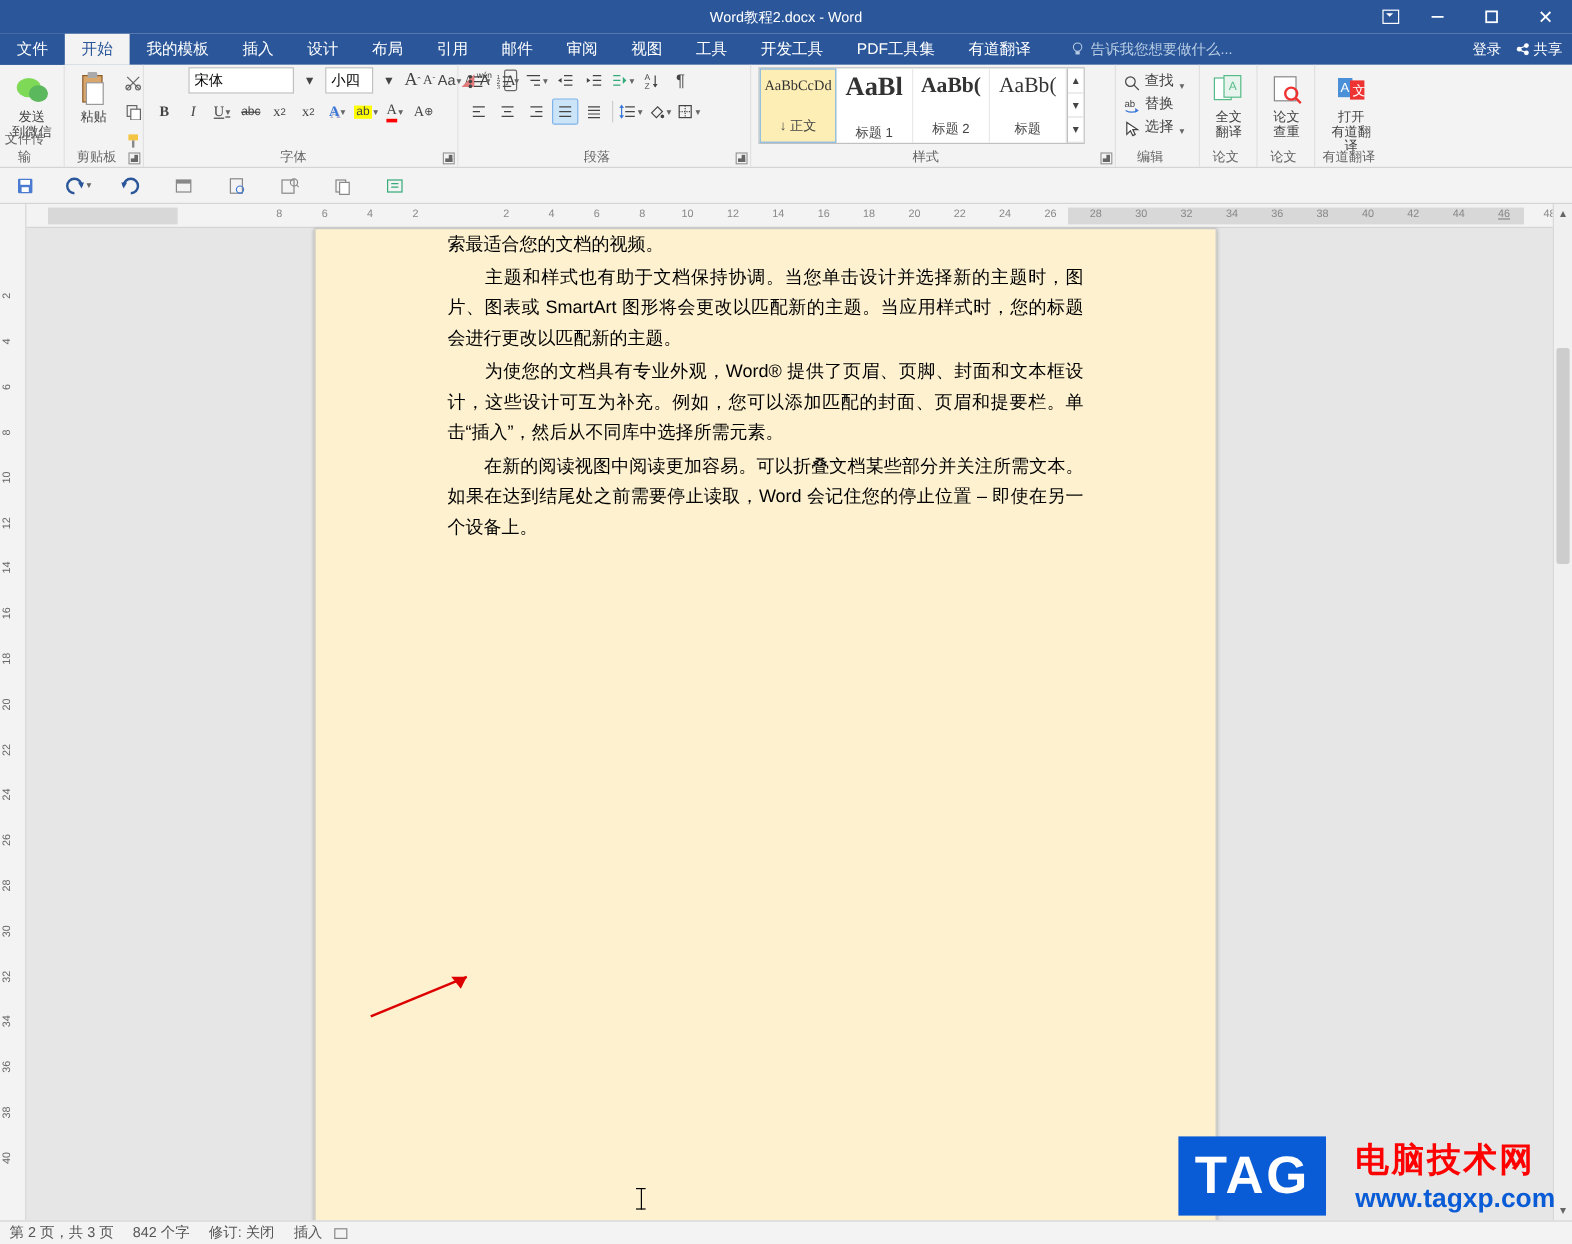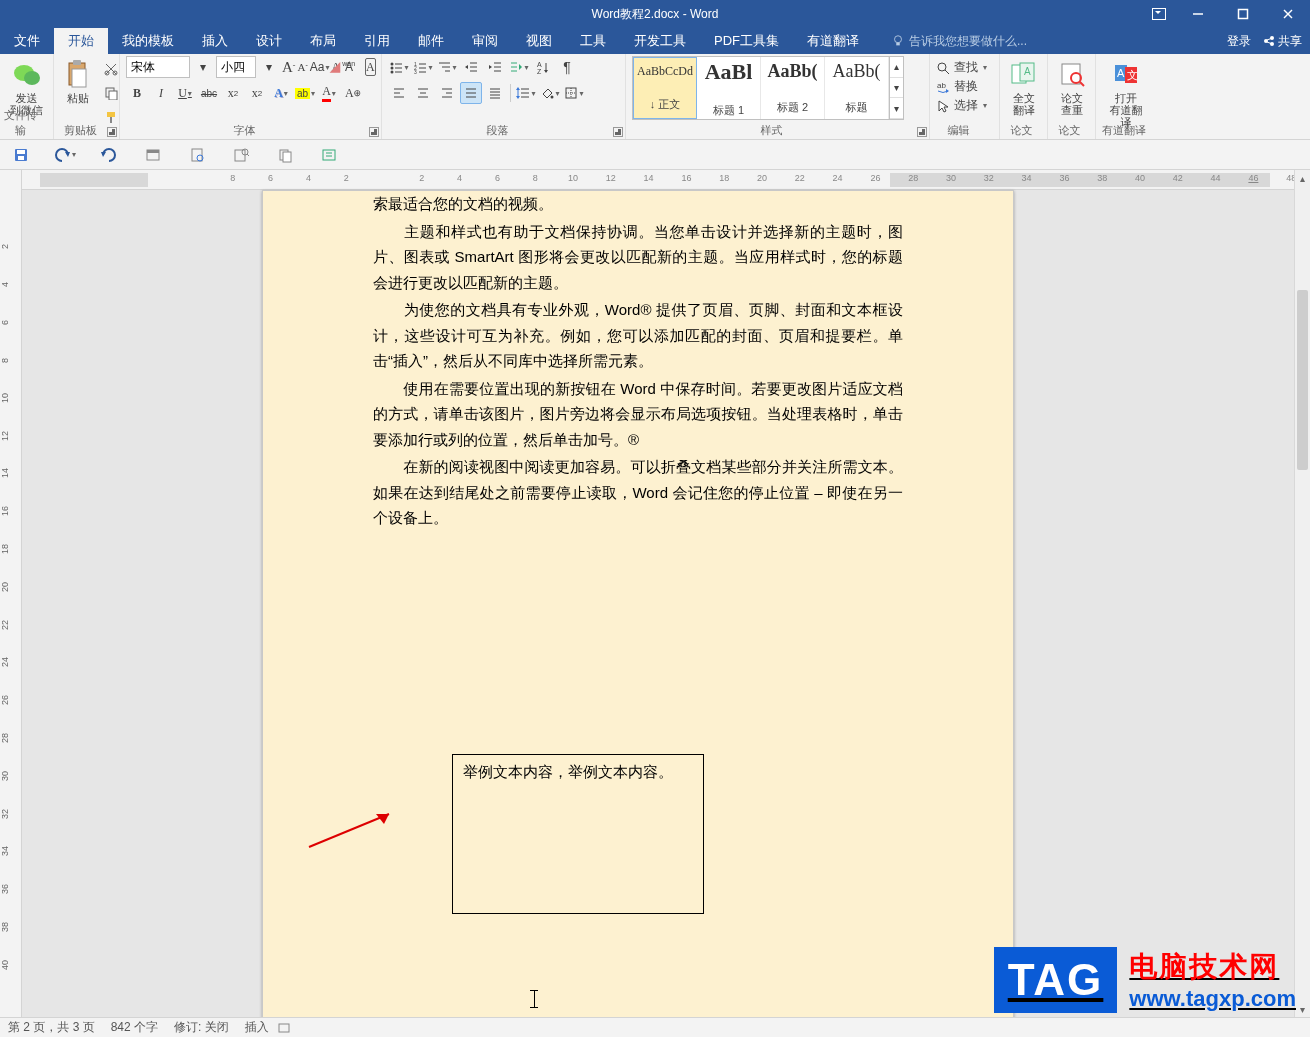--- a/index.html
+++ b/index.html
@@ -37,34 +37,34 @@
 .big-btn .lbl { line-height: 12px; }
 
 .col { display: flex; flex-direction: column; gap: 2px; }
 .row { display: flex; align-items: center; gap: 2px; }
 .small-btn { width: 22px; height: 22px; display: flex; align-items: center; justify-content: center; cursor: pointer; font-size: 12px; border-radius: 2px; }
 .small-btn.active { background: #cce4f7; border: 1px solid #7eb4ea; }
 .dd-arrow { font-size: 8px; color: #666; margin-left: 1px; }
 
 .font-select { display: flex; align-items: center; gap: 2px; }
 .font-select input { height: 22px; border: 1px solid #c0c0c0; font-size: 12px; padding: 0 4px; background: #fff; }
-.font-name-input { width: 64px; }
+.font-name-input { width: 88px; margin-left: 31px; }
 .font-size-input { width: 40px; }
 
 
 .styles-gallery { display: flex; border: 1px solid #c0c0c0; background: #fff; height: 64px; }
 .style-item { width: 64px; border-right: 1px solid #e8e8e8; display: flex; flex-direction: column; align-items: center; justify-content: center; cursor: pointer; padding: 2px; }
 .style-item.selected { border: 1px solid #7eb4ea; background: #fdeeb5; }
 .style-item .preview { font-family: "SimSun", serif; color: #333; }
 .style-item .name { font-size: 11px; color: #444; margin-top: 18px; }
 .styles-scroll { width: 14px; display: flex; flex-direction: column; border-left: 1px solid #c0c0c0; }
 .styles-scroll div { flex: 1; display: flex; align-items: center; justify-content: center; font-size: 10px; cursor: pointer; border-bottom: 1px solid #e0e0e0; }
 
 
-.edit-row { display: flex; align-items: center; gap: 4px; font-size: 12px; padding: 1px 0; cursor: pointer; }
+.edit-row { display: flex; align-items: flex-end; gap: 4px; font-size: 12px; padding: 1px 0; cursor: pointer; }
 
 
 .qat { background: #f3f3f3; height: 30px; border-bottom: 1px solid #d4d4d4; display: flex; align-items: center; padding: 0 10px; gap: 22px; }
 .qat .qbtn { width: 22px; height: 22px; display: flex; align-items: center; justify-content: center; cursor: pointer; color: #2b579a; }
 
 
 .workspace { position: relative; height: calc(1037px - 28px - 26px - 86px - 30px - 20px); background: #e6e6e6; display: flex; }
 .ruler-corner { position: absolute; left: 0; top: 0; width: 22px; height: 20px; background: #f3f3f3; border: 1px solid #d4d4d4; display: flex; align-items: center; justify-content: center; font-size: 10px; color: #666; }
 .v-ruler { width: 22px; background: #f3f3f3; border-right: 1px solid #d4d4d4; position: relative; font-size: 9px; color: #666; padding-top: 20px; }
 .v-ruler .tick { position: relative; height: 37.8px; display: flex; align-items: flex-start; justify-content: center; writing-mode: vertical-rl; }
@@ -93,21 +93,21 @@
 .scrollbar-v { position: absolute; right: 0; top: 0; width: 16px; bottom: 0; background: #f0f0f0; border-left: 1px solid #d8d8d8; }
 .scrollbar-v .thumb { position: absolute; left: 2px; right: 2px; top: 120px; height: 180px; background: #cdcdcd; border-radius: 2px; }
 .scrollbar-v .arrow { position: absolute; left: 0; right: 0; height: 16px; display: flex; align-items: center; justify-content: center; font-size: 10px; color: #666; }
 .scrollbar-v .arrow.up { top: 0; }
 .scrollbar-v .arrow.down { bottom: 0; }
 
 
 .status-bar { position: absolute; bottom: 0; left: 0; right: 0; height: 20px; background: #f3f3f3; border-top: 1px solid #d4d4d4; display: flex; align-items: center; font-size: 12px; color: #555; padding: 0 8px; gap: 16px; }
 
 
-.watermark { position: absolute; right: 14px; bottom: 24px; display: flex; align-items: center; gap: 12px; text-decoration: underline; }
+.watermark { position: absolute; right: 14px; bottom: 24px; display: flex; align-items: center; gap: 24px; }
 .watermark .tag-box { background: #0a5bd6; color: #fff; font-weight: 900; font-size: 44px; padding: 8px 14px; font-family: Arial, sans-serif; letter-spacing: 2px; }
 .watermark .txt { display: flex; flex-direction: column; font-weight: bold; }
 .watermark .cn { color: #ff0000; font-size: 28px; letter-spacing: 2px; }
 .watermark .url { color: #0a5bd6; font-size: 22px; font-family: Arial; }
 
 
 .svg-icon { display: block; }
 </style>
 </head>
 <body>
@@ -692,28 +692,24 @@
           <span class="tick-h" style="left: 999.4px; text-decoration: underline;">46</span>
           <span class="tick-h" style="left: 1037.2px;">48</span>
         </div>
     </div>
 
     <div class="page">
       <div class="page-content">
         <p class="first-partial">索最适合您的文档的视频。</p>
         <p style="text-align:justify">　　主题和样式也有助于文档保持协调。当您单击设计并选择新的主题时，图片、图表或 SmartArt 图形将会更改以匹配新的主题。当应用样式时，您的标题会进行更改以匹配新的主题。</p>
         <p style="text-align:justify">　　为使您的文档具有专业外观，Word® 提供了页眉、页脚、封面和文本框设计，这些设计可互为补充。例如，您可以添加匹配的封面、页眉和提要栏。单击“插入”，然后从不同库中选择所需元素。</p>
-        <p style="text-align:justify">　　使用在需要位置出现的新按钮在 Word 中保存时间。若要更改图片适应文档的方式，请单击该图片，图片旁边将会显示布局选项按钮。当处理表格时，单击要添加行或列的位置，然后单击加号。®</p>
         <p style="text-align:justify">　　在新的阅读视图中阅读更加容易。可以折叠文档某些部分并关注所需文本。如果在达到结尾处之前需要停止读取，Word 会记住您的停止位置 – 即使在另一个设备上。</p>
       </div>
     </div>
 
-    <div class="textbox">
-      <span>举例文本内容，举例文本内容。</span>
-    </div>
 
     <svg class="red-arrow" viewBox="0 0 100 50">
       <line x1="5" y1="45" x2="85" y2="12" stroke="#d00" stroke-width="2"></line>
       <polygon points="85,12 72,12 80,22" fill="#d00"></polygon>
     </svg>
 
     <div class="cursor-ibeam">
         <div class="bar"></div>
       </div>
 

